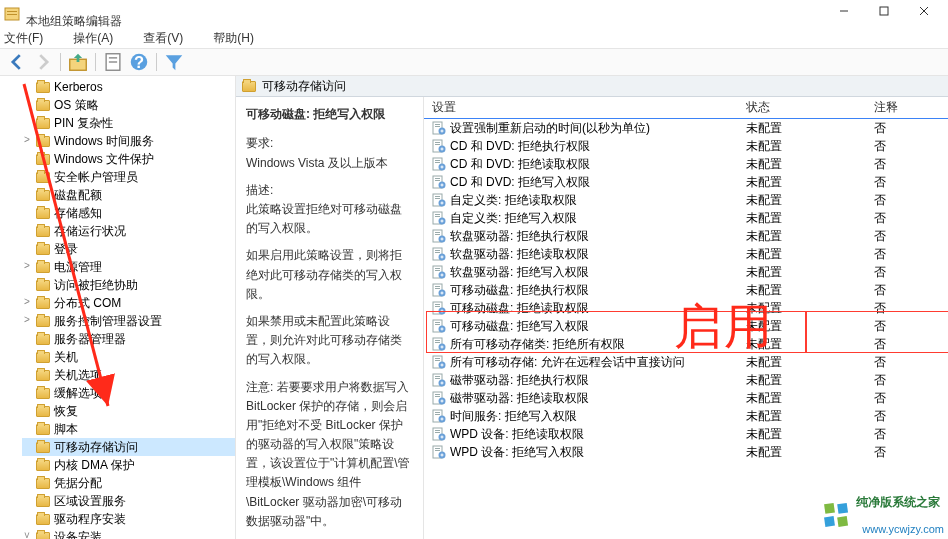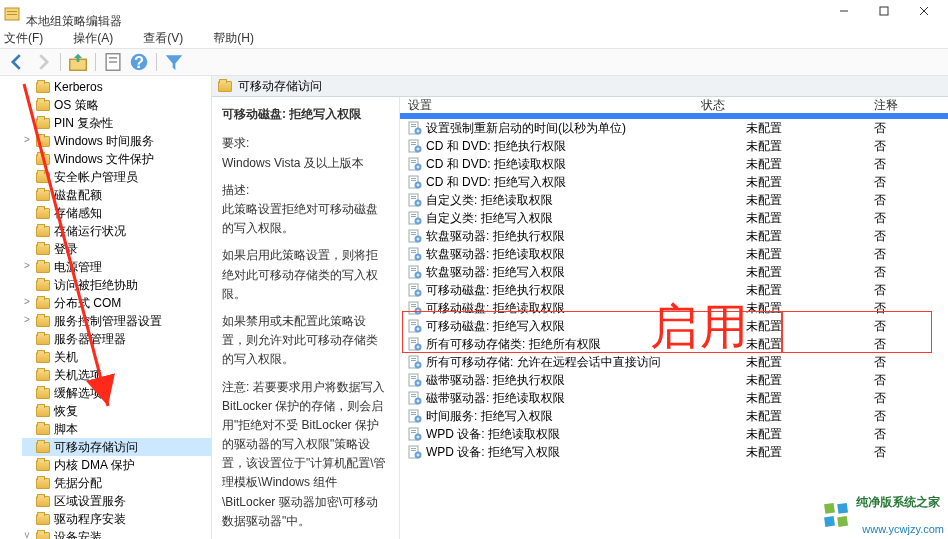--- a/index.html
+++ b/index.html
@@ -14,44 +14,44 @@
 
 .menubar { height: 20px; display: flex; align-items: center; padding: 0 4px; gap: 30px; color: #333; }
 .menubar span { cursor: default; }
 
 .toolbar { height: 28px; border-top: 1px solid #e5e5e5; border-bottom: 1px solid #e5e5e5; display: flex; align-items: center; padding: 0 6px; gap: 4px; background: #fafafa; }
 .tool-btn { width: 22px; height: 22px; display: flex; align-items: center; justify-content: center; border-radius: 2px; }
 .tool-sep { width: 1px; height: 18px; background: #ccc; margin: 0 2px; }
 
 .main { display: flex; height: calc(539px - 28px - 20px - 28px); }
 
-.tree { width: 212px; border-right: 1px solid #e5e5e5; overflow: auto; padding: 2px 0 2px 22px; }
+.tree { width: 236px; border-right: 1px solid #e5e5e5; overflow: auto; padding: 2px 0 2px 22px; }
 .tree-item { height: 18px; display: flex; align-items: center; gap: 4px; padding-left: 14px; position: relative; white-space: nowrap; }
 .tree-item .exp { position: absolute; left: 0; top: 2px; color: #888; font-size: 10px; width:10px; text-align:center;}
 .folder-icon { width: 14px; height: 11px; background: linear-gradient(#f4d47c,#e8b846); border:1px solid #d0a030; border-radius: 1px; position: relative; display:inline-block; flex-shrink:0;}
 .folder-icon::before { content:""; position:absolute; top:-3px; left:0; width:6px; height:3px; background:#f4d47c; border:1px solid #d0a030; border-bottom:none; border-radius:1px 1px 0 0;}
 .tree-item.selected { background: #cce8ff; }
 .tree-item.selected .lbl { }
 
 .right { flex: 1; display: flex; flex-direction: column; }
 .right-header { height: 22px; background: #eef2f5; border-bottom: 1px solid #d0d7de; display: flex; align-items: center; padding: 0 6px; gap: 6px; }
 .right-header .folder-icon { }
 
 .right-body { flex: 1; display: flex; }
 
 .desc-pane { width: 188px; border-right: 1px solid #e5e5e5; padding: 8px 10px; font-size: 12px; color: #333; line-height: 1.6; }
 .desc-pane .policy-name { font-weight: bold; margin-bottom: 10px; }
 .desc-pane .edit-link { color: #0066cc; text-decoration: underline; margin-bottom: 12px; display: block; }
 .desc-pane .label { margin-top: 8px; }
 
 .settings-pane { flex: 1; position: relative; }
-.settings-head { height: 22px; display: flex; align-items: center; border-bottom: 6px solid #3b82f6; color: #333; }
+.settings-head { height: 22px; display: flex; align-items: center; border-bottom: 1px solid #3b82f6; color: #333; }
 .col-setting { flex: 1; padding-left: 8px; }
 .col-state { width: 128px; }
-.col-comment { width: 74px; margin-left: 45px; }
+.col-comment { width: 74px; }
 
 .setting-row { height: 18px; display: flex; align-items: center; }
 .setting-row .cell1 { flex: 1; padding-left: 8px; display: flex; align-items: center; gap: 4px; white-space: nowrap; overflow: hidden; }
 .setting-row .cell2 { width: 128px; }
 .setting-row .cell3 { width: 74px; }
 .policy-icon { width: 14px; height: 14px; flex-shrink: 0; display:inline-block; position: relative; }
 .policy-icon svg { width:14px; height:14px; }
 
 .highlight-box { position: absolute; border: 1px solid #ff3b30; pointer-events: none; }
 .highlight-text { position: absolute; color: #ff2a1a; font-size: 48px; font-family: SimSun, serif; pointer-events: none; letter-spacing: 2px; }

